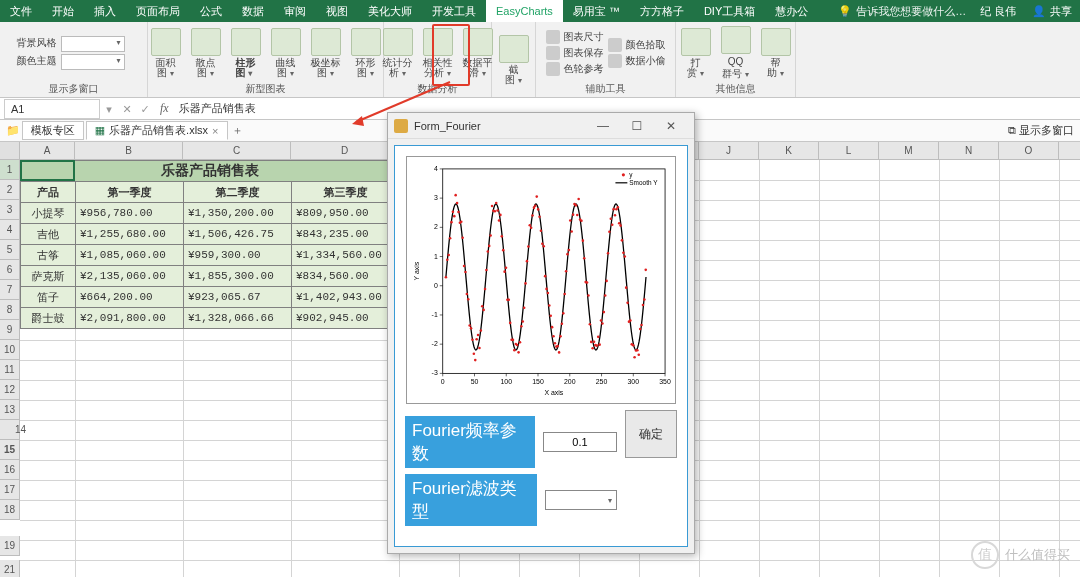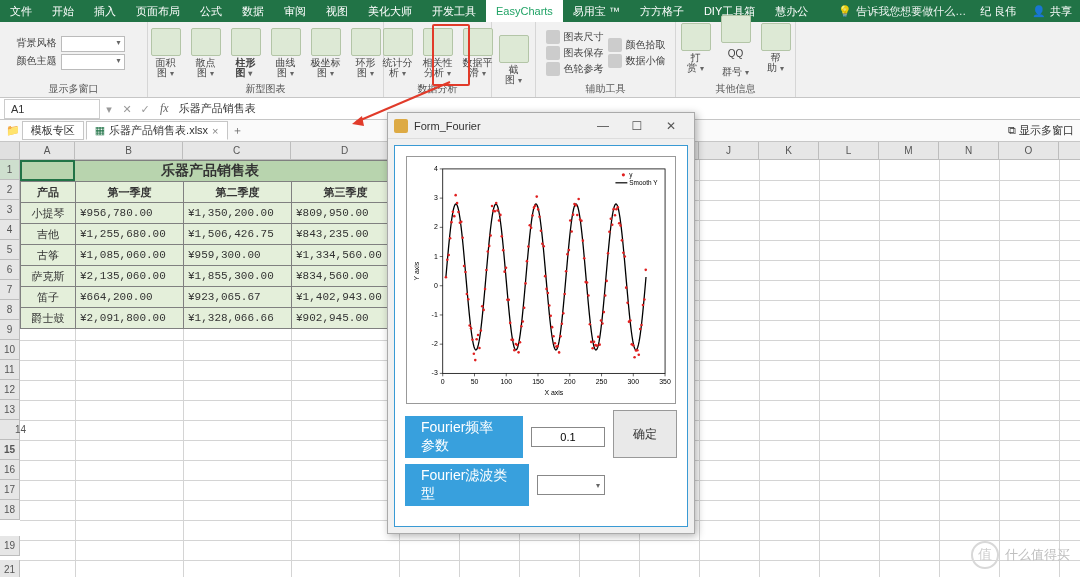--- a/index.html
+++ b/index.html
@@ -72,24 +72,24 @@
   
   .dialog{position:absolute;left:387px;top:112px;width:308px;background:#f0f0f0;border:1px solid #aaa;box-shadow:2px 2px 8px rgba(0,0,0,.3)}
   .dlg-title{height:26px;display:flex;align-items:center;padding:0 6px;border-bottom:1px solid #ddd;font-size:11px}
   .dlg-title .t-ic{width:14px;height:14px;background:#da4;margin-right:6px;border-radius:2px}
   .dlg-title .t-txt{flex:1}
   .dlg-title .winbtn{width:34px;height:22px;text-align:center;line-height:22px;color:#555;cursor:pointer;font-size:12px}
   .dlg-body{border:1px solid var(--dialog-border);margin:6px;background:#fff;padding:10px 10px 14px}
   .plot{width:270px;height:248px;border:1px solid #999;margin:0 auto 6px;position:relative;background:#fff}
   .plot svg{position:absolute;inset:0}
   .ctl-row{display:flex;align-items:center;gap:8px;margin:6px 0}
-  .chip{background:var(--dialog-btn);color:#fff;padding:3px 16px;font-size:14px}
+  .chip{background:var(--dialog-btn);color:#fff;padding:3px 7px;font-size:17px}
   .inp{border:1px solid #888;height:20px;width:74px;text-align:center;font-size:11px;background:#fff}
   .cbo{border:1px solid #888;height:20px;width:74px;background:#fff;display:flex;align-items:center;justify-content:flex-end;padding-right:4px;cursor:pointer}
-  .okbtn{margin-left:auto;width:64px;height:48px;border:1px solid #999;background:#e9e9e9;display:flex;align-items:center;justify-content:center;font-size:12px;cursor:pointer}
+  .okbtn{margin-left:auto;width:52px;height:48px;border:1px solid #999;background:#e9e9e9;display:flex;align-items:center;justify-content:center;font-size:12px;cursor:pointer}
   .ctl-wrap{display:flex;gap:8px;align-items:flex-start}
   .ctl-left{flex:1}
   
   .wm{position:absolute;right:10px;bottom:8px;color:#bfbfbf;font-size:13px;display:flex;align-items:center;gap:6px}
   .wm .c{width:28px;height:28px;border-radius:50%;border:2px solid #d8d8d8;display:flex;align-items:center;justify-content:center;font-size:14px;color:#cfcfcf}
   
   .rh.sel1{background:#cedfce}
   
   .style-rows{display:flex;flex-direction:column;gap:2px;font-size:10px;color:#444;padding-right:6px}
   .style-rows .srow{display:flex;gap:4px}
@@ -225,21 +225,21 @@
     <div class="lbl">辅助工具</div>
   </div>
   <div class="grp" style="width:120px">
     <div class="body" id="grp-other">
         <div class="btn-col">
           <div class="ic"></div>
           <div style="line-height: 10px; text-align: center;">打<br>赏 <span class="dd-arrow">▾</span></div>
         </div>
         <div class="btn-col">
           <div class="ic"></div>
-          <div style="line-height: 18px; text-align: center;">QQ<br>群号 <span class="dd-arrow">▾</span></div>
+          <div style="line-height: 12px; text-align: center;">QQ<br>群号 <span class="dd-arrow">▾</span></div>
         </div>
         <div class="btn-col">
           <div class="ic"></div>
           <div style="line-height: 10px; text-align: center;">帮<br>助 <span class="dd-arrow">▾</span></div>
         </div>
       </div>
     <div class="lbl">其他信息</div>
   </div>
 </div>
 

